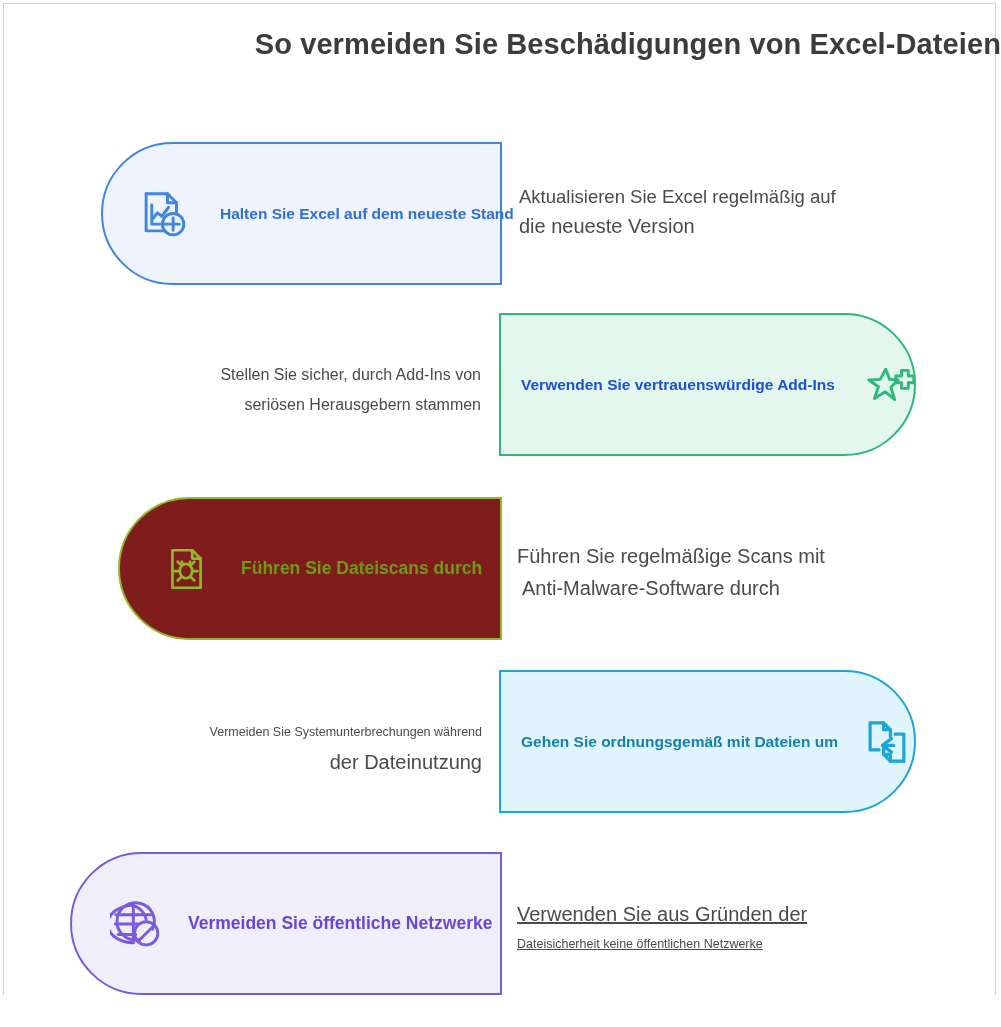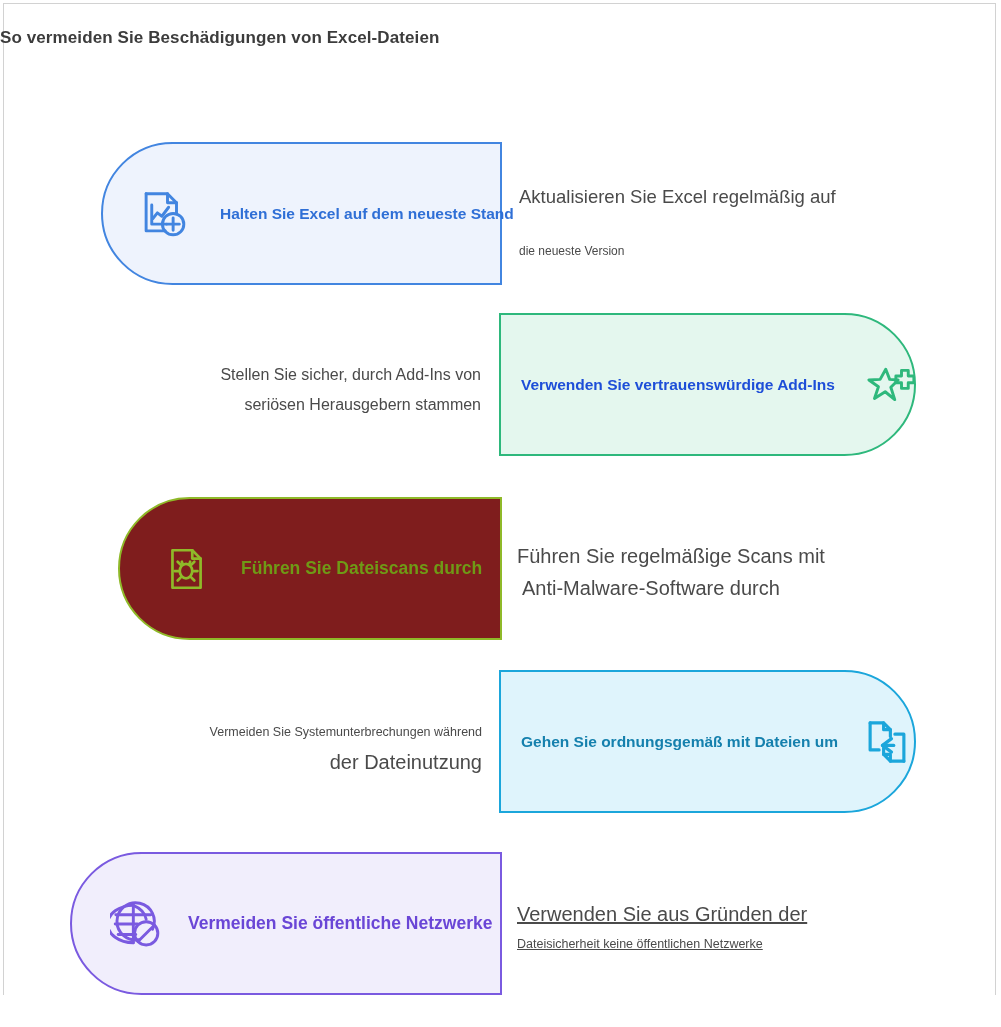--- a/index.html
+++ b/index.html
@@ -30,22 +30,22 @@
     border-bottom: none;
     box-sizing: border-box;
     background: #ffffff;
     pointer-events: none;
   }
   #title {
     position: absolute;
     left: 0;
     top: 28px;
     width: 1001px;
-    text-align: left;
-    font-size: 17px;
+    text-align: right;
+    font-size: 29px;
     font-weight: 700;
     color: #3c3c3c;
     letter-spacing: 0.1px;
   }
 
   
   .row {
     position: absolute;
   }
   .bar {
@@ -82,21 +82,21 @@
     position: absolute;
     color: #4a4a4a;
   }
   .desc .l1, .desc .l2 {
     display: block;
     white-space: nowrap;
   }
   .desc.align-left  { text-align: left; }
   .desc.align-right { text-align: right; }
   .big   { font-size: 18.5px; line-height: 30px; }
-  .small { font-size: 12px; line-height: 29px; margin-top: 25px; }
+  .small { font-size: 20px; line-height: 29px; }
   .tiny  { font-size: 12.5px; line-height: 28px; }
   .mid   { font-size: 16px;   line-height: 30px; }
   .big2  { font-size: 20px;   line-height: 32px; }
 </style>
 </head>
 <body>
 
 <div id="canvas">
 
   <div id="page-frame"></div>

